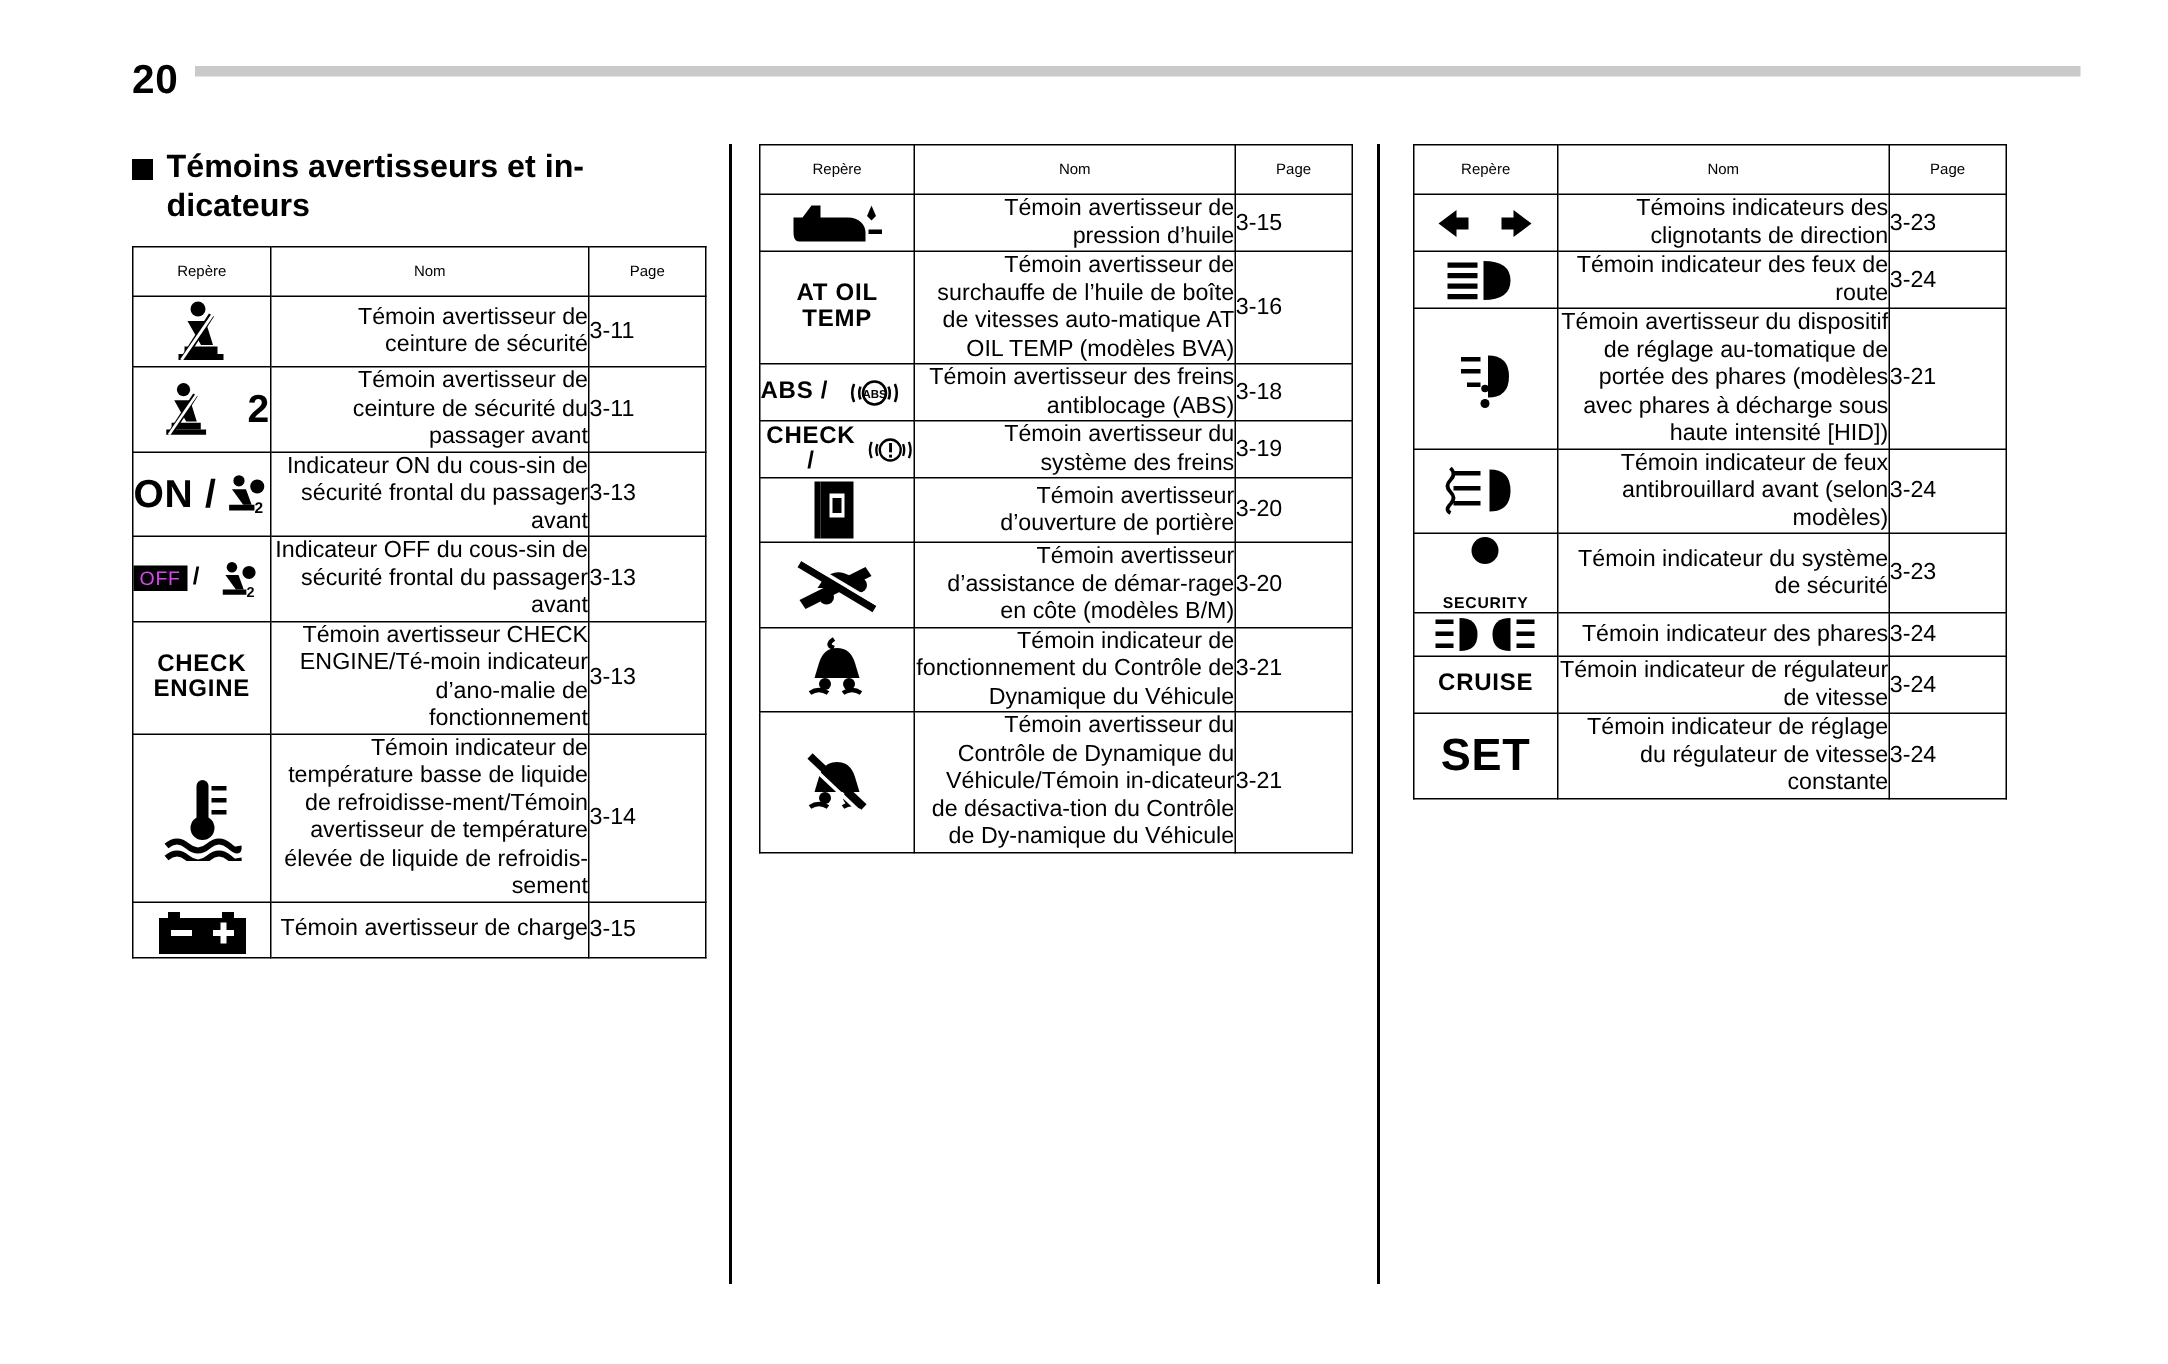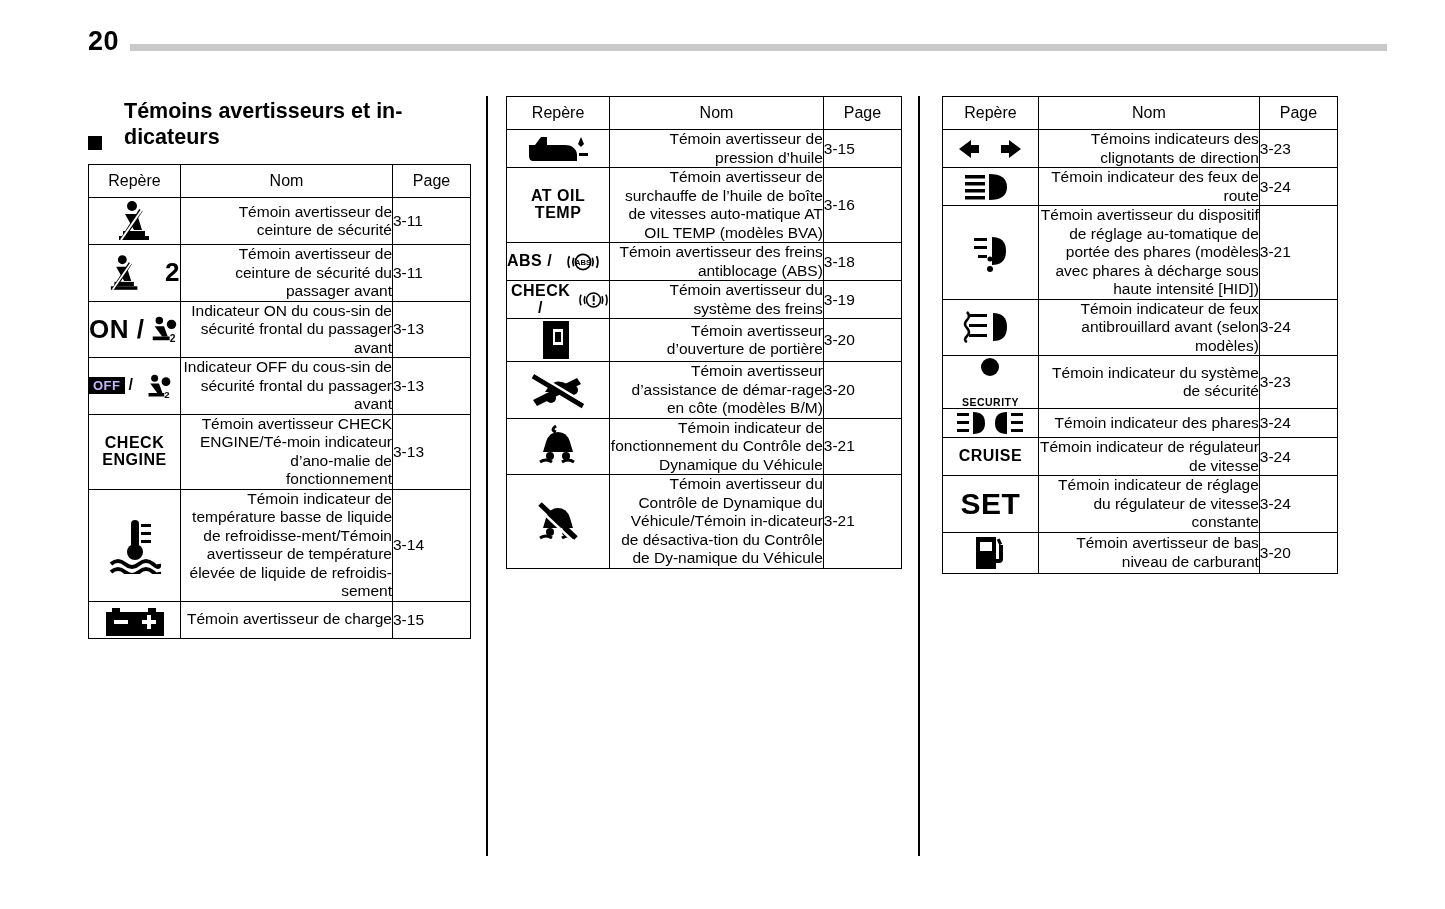--- a/index.html
+++ b/index.html
@@ -24,21 +24,21 @@
   .page-header {
     position: absolute;
     top: 26px;
     left: 88px;
     right: 58px;
     height: 30px;
   }
   .page-number {
     position: absolute;
     left: 0;
-    top: 0;
+    top: 12px;
     font-size: 27px;
     font-weight: bold;
     letter-spacing: 0.5px;
     line-height: 30px;
   }
   .header-rule {
     position: absolute;
     left: 42px;
     right: 0;
     top: 18px;
@@ -62,24 +62,23 @@
   .col-3 { width: 396px; padding-left: 22px; }
   .col-sep {
     width: 2px;
     background: #000;
     align-self: stretch;
     min-height: 760px;
   }
   
   .section-title {
     display: flex;
-    align-items: flex-end;
+    align-items: flex-start;
     margin-bottom: 14px;
     margin-top: 2px;
-    gap: 13px;
   }
   .bullet-square {
     width: 14px;
     height: 14px;
     background: #000;
     margin-top: 8px;
     margin-right: 9px;
     flex: none;
   }
   .section-title-text {
@@ -94,21 +93,21 @@
     width: 100%;
     table-layout: fixed;
   }
   table.icon-table th,
   table.icon-table td {
     border: 1.5px solid #000;
     padding: 0;
     vertical-align: middle;
   }
   table.icon-table th {
-    font-size: 16px;
+    font-size: 10px;
     font-weight: normal;
     text-align: center;
     height: 28px;
     padding: 2px 0;
   }
   td.c-sym {
     text-align: center;
     vertical-align: middle;
     padding: 6px 2px;
   }
@@ -143,22 +142,22 @@
     line-height: 1.05;
     text-align: center;
     white-space: pre-line;
   }
   .sym-text.small { font-size: 16px; }
   .sym-text.big { font-size: 26px; }
   .sym-text.huge { font-size: 30px; }
   .sym-inv {
     display: inline-block;
     background: #000;
-    color: #c4b5fd;
-    font-weight: bold;
+    color: #d946ef;
+    font-weight: normal;
     font-size: 13px;
     padding: 1px 4px;
     letter-spacing: 0.5px;
   }
   .sym-row {
     display: flex;
     align-items: center;
     justify-content: center;
     gap: 4px;
   }
@@ -602,32 +601,18 @@
           </tr>
 
           <tr>
             <td class="c-sym">
               <div class="sym-text huge">SET</div>
             </td>
             <td class="c-name">Témoin indicateur de réglage du régulateur de vitesse constante</td>
             <td class="c-page">3-24</td>
           </tr>
 
-          <tr>
-            <td class="c-sym">
-              <svg width="40" height="40" viewBox="0 0 40 40" aria-hidden="true">
-                <g fill="#000">
-                  <path d="M6 4 h20 v32 h-20 z"></path>
-                  <rect x="10" y="9" width="12" height="9" fill="#fff"></rect>
-                  <path d="M28 12 h5 v14 q0 4 -4 4 h-3 v-4 h3 v-14 z"></path>
-                  <rect x="28" y="6" width="3" height="6" transform="rotate(-25 29 9)"></rect>
-                </g>
-              </svg>
-            </td>
-            <td class="c-name">Témoin avertisseur de bas niveau de carburant</td>
-            <td class="c-page">3-20</td>
-          </tr>
         </tbody>
       </table>
     </div>
 
   </div>
 </div>
 
 </body></html>

